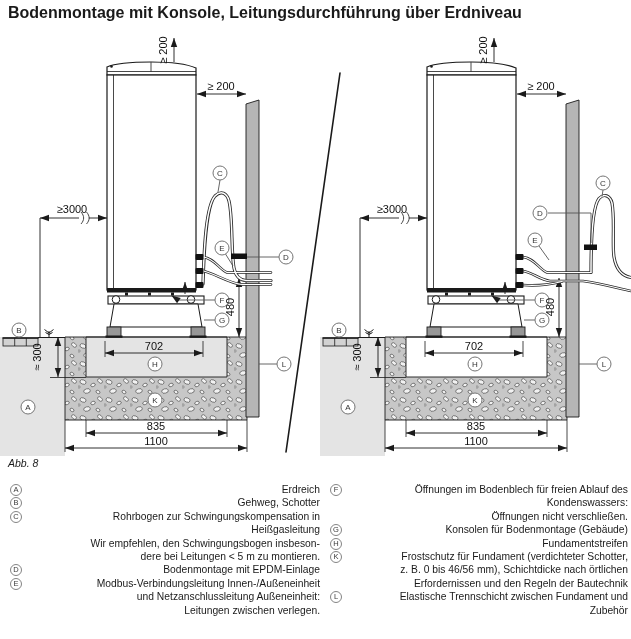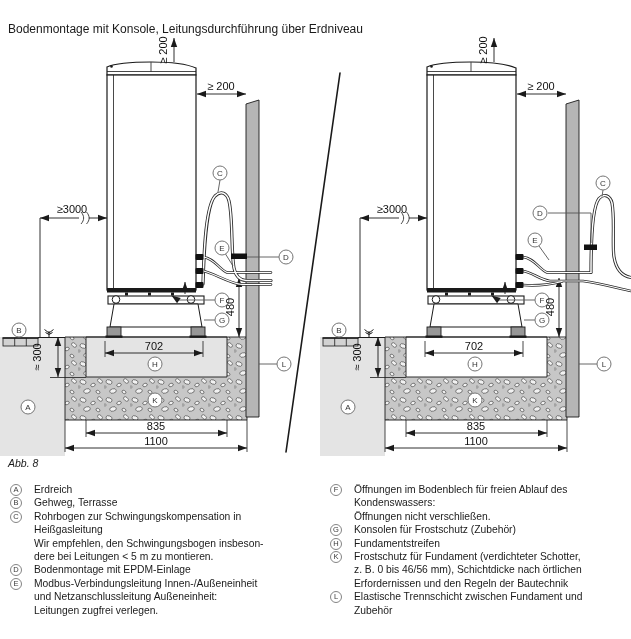--- a/index.html
+++ b/index.html
@@ -1,26 +1,26 @@
 <!DOCTYPE html>
 <html><head>
 <meta charset="utf-8">
 <style>
   html,body{margin:0;padding:0;background:#fff;}
   body{width:631px;height:639px;position:relative;font-family:"Liberation Sans",sans-serif;color:#1a1a1a;overflow:hidden;}
-  .title{position:absolute;left:8px;top:22px;font-size:12px;font-weight:normal;white-space:nowrap;}
+  .title{position:absolute;left:8px;top:4px;font-size:16px;font-weight:bold;white-space:nowrap;}
   .figure{position:absolute;left:0;top:0;width:631px;height:457px;}
   .caption{position:absolute;left:8px;top:457px;font-size:10.5px;font-style:italic;}
   .legend{position:absolute;top:483px;font-size:10.3px;line-height:13.4px;}
   .legend.lcol{left:10px;width:310px;}
   .legend.rcol{left:330px;width:298px;}
   .lg-item{display:grid;grid-template-columns:24px 1fr;align-items:start;}
   .badge{width:12px;height:12px;box-sizing:border-box;border:1px solid #848484;border-radius:50%;
          font-size:7.5px;line-height:10px;text-align:center;color:#3a3a3a;margin-top:1px;}
-  .lg-text{white-space:pre-line;}
+  .lg-text{white-space:pre-line;text-align:right;}
   
   .ln{stroke:#1a1a1a;stroke-width:1;fill:none;}
   .thin{stroke:#1a1a1a;stroke-width:0.8;fill:none;}
   .dimln{stroke:#1a1a1a;stroke-width:0.9;fill:none;}
   .dim{font-family:"Liberation Sans",sans-serif;font-size:11px;fill:#111;}
   .co-c{fill:#fff;stroke:#757575;stroke-width:1;}
   .co-t{font-family:"Liberation Sans",sans-serif;font-size:8px;fill:#333;text-anchor:middle;}
   .lead{stroke:#555;stroke-width:0.9;fill:none;}
   .pipe-o{stroke:#2a2a2a;stroke-width:3.2;fill:none;stroke-linecap:round;}
   .pipe-i{stroke:#fff;stroke-width:1.5;fill:none;stroke-linecap:round;}
@@ -253,51 +253,51 @@
 
 <div class="caption">Abb. 8</div>
 
 <div class="legend lcol">
   <div class="lg-item">
     <div class="badge">A</div>
     <div class="lg-text">Erdreich</div>
   </div>
   <div class="lg-item">
     <div class="badge">B</div>
-    <div class="lg-text">Gehweg, Terrasse</div>
+    <div class="lg-text">Gehweg, Schotter</div>
   </div>
   <div class="lg-item">
     <div class="badge">C</div>
     <div class="lg-text">Rohrbogen zur Schwingungskompensation in
 Heißgasleitung
 Wir empfehlen, den Schwingungsbogen insbeson-
 dere bei Leitungen &lt; 5 m zu montieren.</div>
   </div>
   <div class="lg-item">
     <div class="badge">D</div>
     <div class="lg-text">Bodenmontage mit EPDM-Einlage</div>
   </div>
   <div class="lg-item">
     <div class="badge">E</div>
     <div class="lg-text">Modbus-Verbindungsleitung Innen-/Außeneinheit
 und Netzanschlussleitung Außeneinheit:
-Leitungen zugfrei verlegen.</div>
+Leitungen zwischen verlegen.</div>
   </div>
 </div>
 
 <div class="legend rcol">
   <div class="lg-item">
     <div class="badge">F</div>
     <div class="lg-text">Öffnungen im Bodenblech für freien Ablauf des
 Kondenswassers:
 Öffnungen nicht verschließen.</div>
   </div>
   <div class="lg-item">
     <div class="badge">G</div>
-    <div class="lg-text">Konsolen für Frostschutz (Zubehör)</div>
+    <div class="lg-text">Konsolen für Bodenmontage (Gebäude)</div>
   </div>
   <div class="lg-item">
     <div class="badge">H</div>
     <div class="lg-text">Fundamentstreifen</div>
   </div>
   <div class="lg-item">
     <div class="badge">K</div>
     <div class="lg-text">Frostschutz für Fundament (verdichteter Schotter,
 z. B. 0 bis 46/56 mm), Schichtdicke nach örtlichen
 Erfordernissen und den Regeln der Bautechnik</div>

